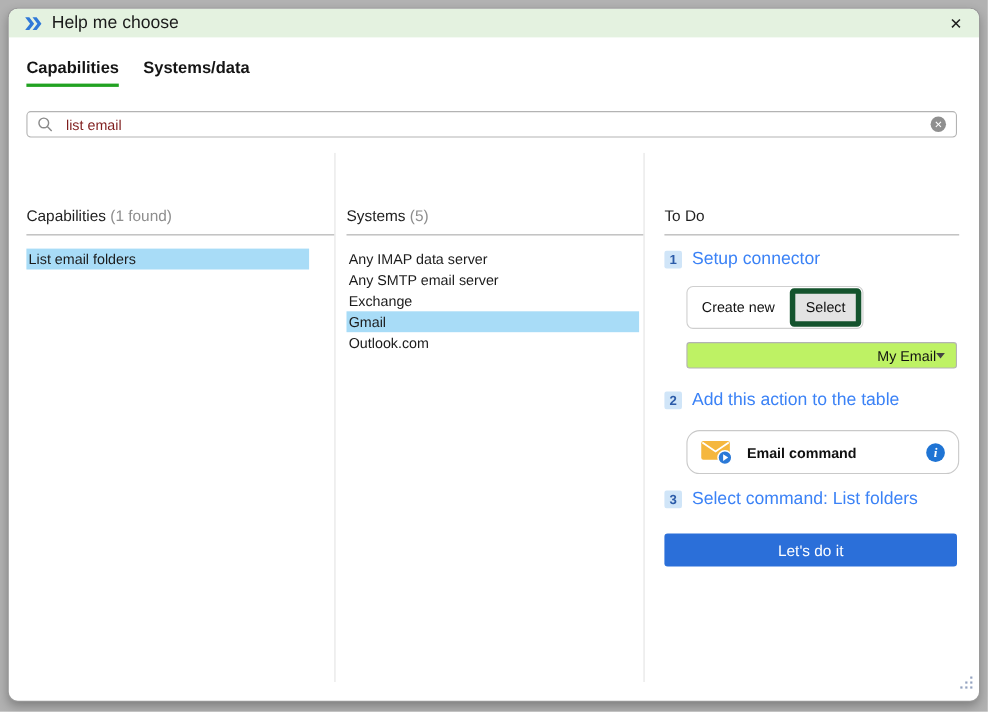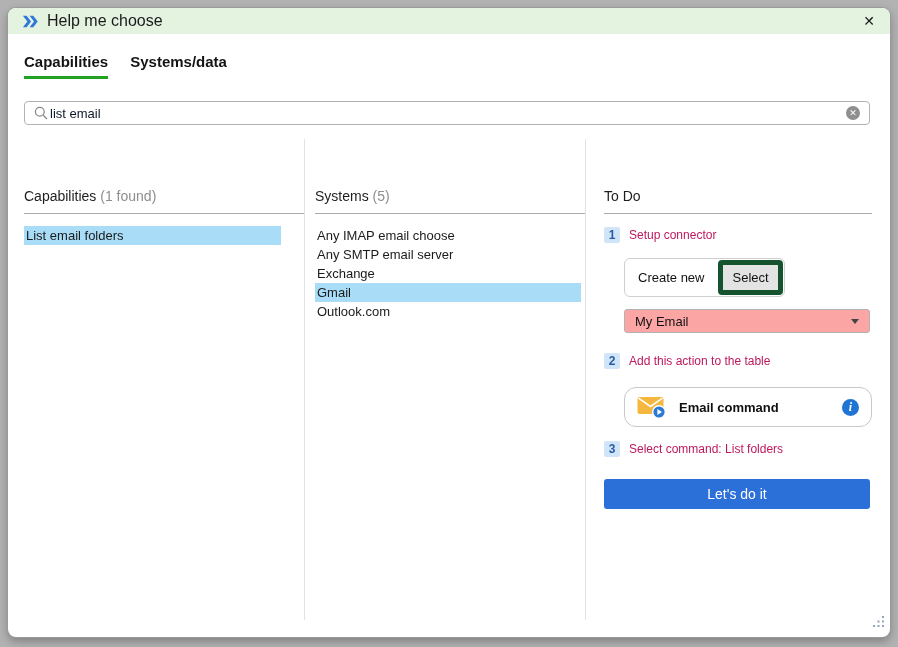--- a/index.html
+++ b/index.html
@@ -43,22 +43,22 @@
   .tab.active { border-bottom-color:#22a222; }
 
   .searchbar {
     margin-top:22px; height:24px; flex:none;
     border:1px solid #b3b3b3; border-radius:4px;
     display:flex; align-items:center; padding:0 9px;
     background:#fff;
   }
   .search-input {
     flex:1; border:none; outline:none; background:transparent;
-    font-family:inherit; font-size:13px; color:#0f172a;
-    margin-left:2px; padding:0;
+    font-family:inherit; font-size:13px; color:#7f1d1d;
+    margin-left:12px; padding:0;
   }
   .clear-btn {
     width:14px; height:14px; border-radius:50%;
     background:#8f8f8f; color:#fff;
     font-size:9px; line-height:14px; text-align:center;
     flex:none; cursor:default;
   }
 
   .columns { display:flex; margin-top:14px; flex:1; min-height:0; }
   .vdiv { width:1px; background:#e3e3e3; margin-bottom:17px; flex:none; }
@@ -86,21 +86,21 @@
 
   .step { display:flex; align-items:center; gap:9px; flex:none; }
   .step-1 { margin-top:13px; }
   .step-2 { margin-top:20px; }
   .step-3 { margin-top:14px; }
   .step-num {
     width:16px; height:16px; border-radius:2px; flex:none;
     background:#d0e5f8; color:#2b5ba8;
     font-size:12px; font-weight:700; text-align:center; line-height:16px;
   }
-  .step-label { font-size:12px; color:#be185d; }
+  .step-label { font-size:16px; color:#3b82f6; }
 
   .segmented {
     align-self:flex-start;
     margin:15px 0 0 20px;
     display:inline-flex; align-items:center;
     border:1px solid #cfcfcf; border-radius:6px; padding:1px;
     background:#fff;
   }
   .seg-plain {
     font-family:inherit; font-size:13px; color:#111;
@@ -108,22 +108,22 @@
     border-radius:4px; cursor:default;
   }
   .seg-selected {
     font-family:inherit; font-size:13px; color:#111;
     padding:5px 9px; background:#e3e3e3; border:5px solid #14532d;
     border-radius:4px; margin-left:2px; cursor:default;
   }
 
   .dropdown {
     margin:12px 0 0 20px; width:246px; height:24px; flex:none;
-    border:1px solid #b3b3b3; border-radius:3px; background:#fca5a5;
-    display:flex; align-items:center; justify-content:space-between;
+    border:1px solid #b3b3b3; border-radius:3px; background:#bef264;
+    display:flex; align-items:center; justify-content:flex-end;
     padding:0 10px; cursor:default;
   }
   .dropdown-value { font-size:13px; color:#111; }
   .caret {
     width:0; height:0; flex:none;
     border-left:4px solid transparent; border-right:4px solid transparent;
     border-top:5px solid #444;
   }
 
   .action-card {
@@ -197,21 +197,21 @@
       </div>
 
       <div class="vdiv"></div>
 
       <div class="col col-systems">
         <div class="col-header">
           <span>Systems</span>
           <span class="count">(5)</span>
         </div>
         <div class="list">
-          <div class="list-item">Any IMAP email choose</div>
+          <div class="list-item">Any IMAP data server</div>
           <div class="list-item">Any SMTP email server</div>
           <div class="list-item">Exchange</div>
           <div class="list-item selected">Gmail</div>
           <div class="list-item">Outlook.com</div>
         </div>
       </div>
 
       <div class="vdiv"></div>
 
       <div class="col col-todo">

